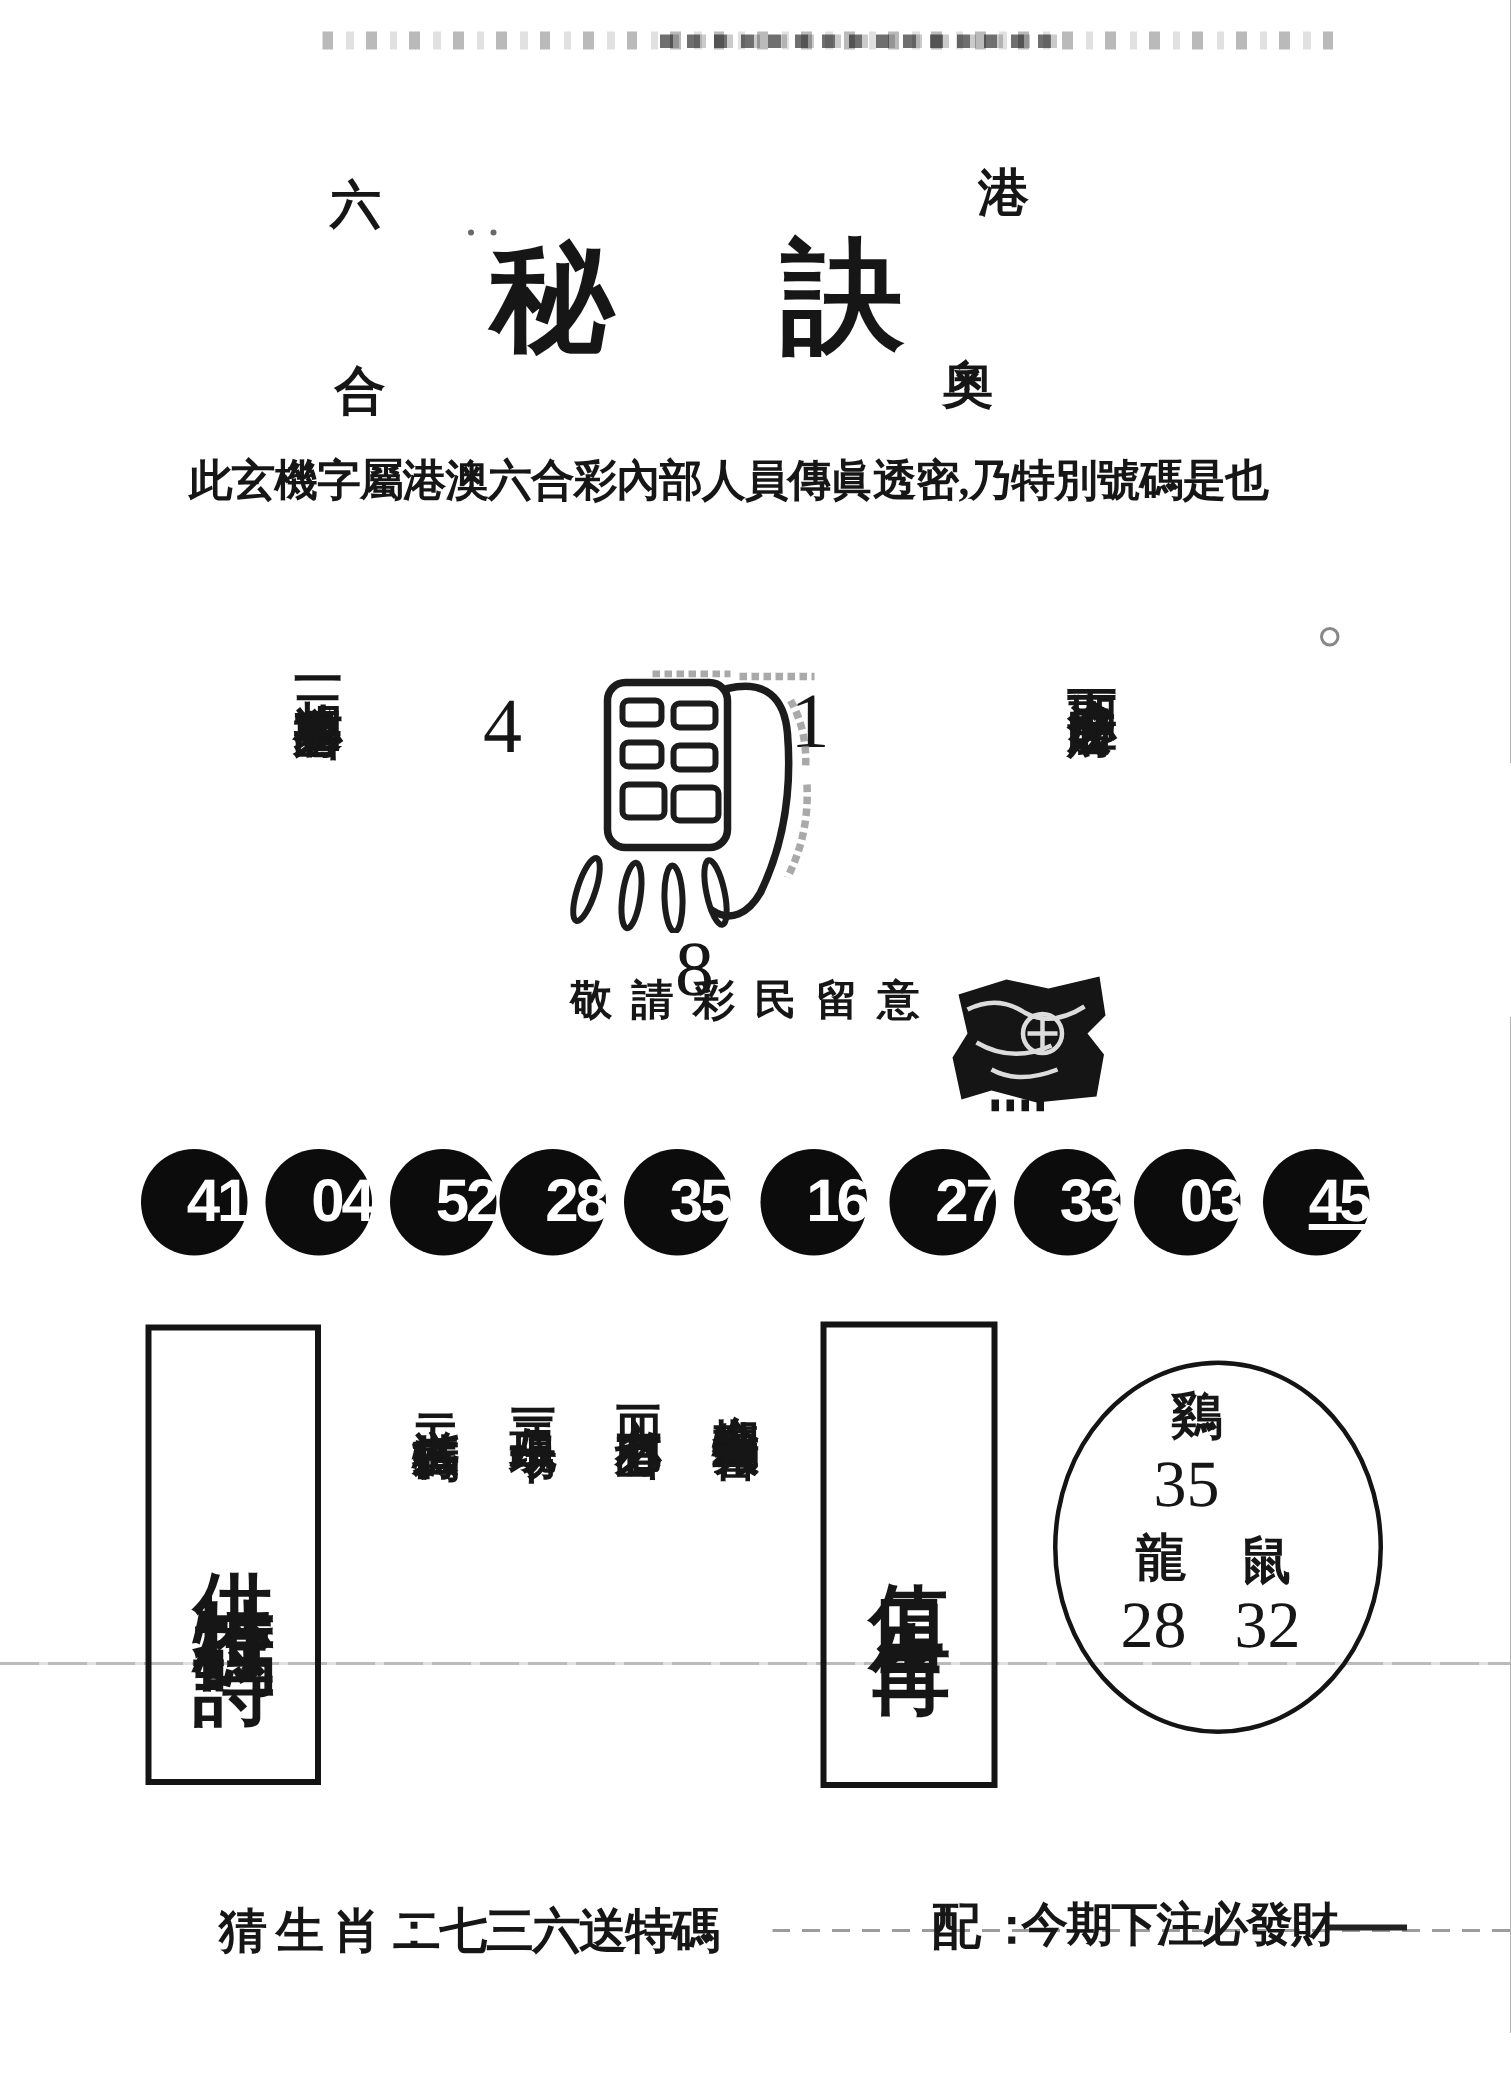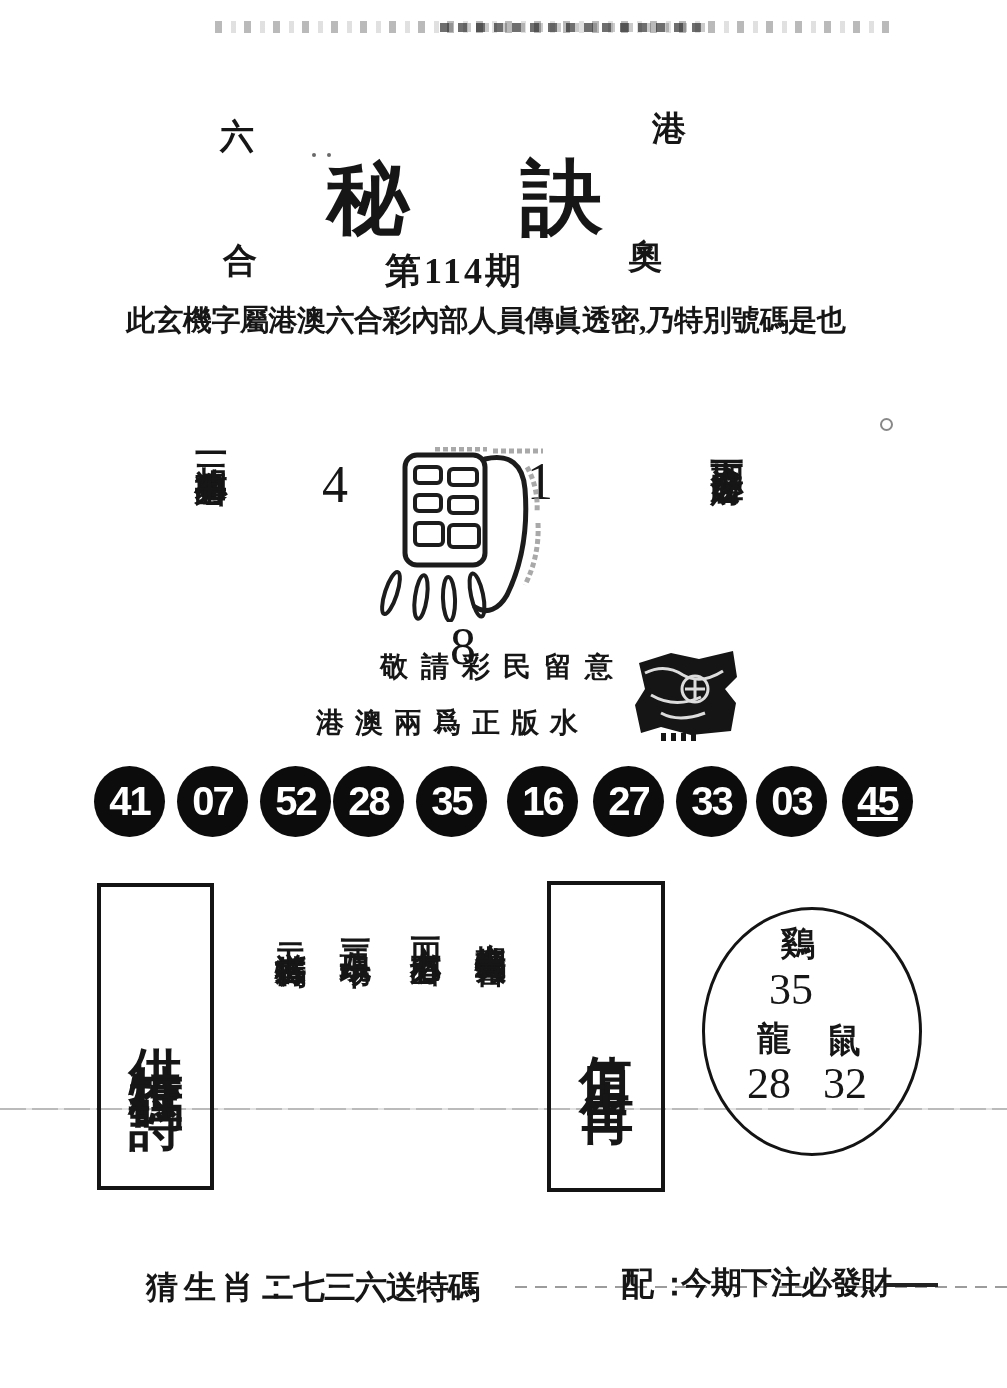--- a/index.html
+++ b/index.html
@@ -26,21 +26,21 @@
   .horse{left:375px;top:447px;}
   .stamp{left:633px;top:647px;}
   .notice{font-weight:600;}
   .n1{left:380px;top:648px;font-size:28px;letter-spacing:13px;}
   .n2{left:380px;top:677px;font-size:28px;letter-spacing:13px;}
   .n3{left:316px;top:704px;font-size:28px;letter-spacing:11px;}
   .ring{left:880px;top:418px;width:9px;height:9px;border:2px solid #555;border-radius:50%;opacity:.7;}
 
   
   .ball{top:766px;width:71px;height:71px;border-radius:50%;background:#0c0c0c;color:#fff;
-        display:flex;align-items:center;justify-content:center;
+        display:flex;align-items:center;justify-content:flex-end;
         font-family:"Liberation Sans","DejaVu Sans",sans-serif;font-weight:700;font-size:40px;letter-spacing:-2px;}
   .b0{left:94px;} .b1{left:177px;} .b2{left:260px;} .b3{left:333px;} .b4{left:416px;}
   .b5{left:507px;} .b6{left:593px;} .b7{left:676px;} .b8{left:756px;} .b9{left:842px;text-decoration:underline;}
 
   
   .noise-top{left:215px;top:21px;width:680px;height:12px;
      background:repeating-linear-gradient(90deg,rgba(40,40,40,.32) 0 7px,transparent 7px 16px,rgba(40,40,40,.14) 16px 21px,transparent 21px 29px);}
   .noise-top2{left:440px;top:23px;width:265px;height:9px;
      background:repeating-linear-gradient(90deg,rgba(15,15,15,.6) 0 9px,rgba(15,15,15,.22) 9px 13px,transparent 13px 18px);}
   .noise-dot{width:4px;height:4px;border-radius:50%;background:#444;opacity:.8;}
@@ -82,21 +82,20 @@
   <div class="abs noise-top"></div>
   <div class="abs noise-top2"></div>
   <div class="abs noise-dot d1"></div>
   <div class="abs noise-dot d2"></div>
 
   <span class="abs corner c-tl">六</span>
   <span class="abs corner c-tr">港</span>
   <span class="abs corner c-bl">合</span>
   <span class="abs corner c-br">奧</span>
   <div class="abs title nowrap">秘訣</div>
-  <div class="abs issue nowrap">第114期</div>
   <div class="abs subtitle nowrap">此玄機字屬港澳六合彩內部人員傳眞透密,乃特別號碼是也</div>
 
   <div class="abs v tip-col tip-left">一三相連必有出</div>
   <div class="abs v tip-col tip-right">下期下注必發財</div>
   <span class="abs big-num num4">4</span>
   <span class="abs big-num num1">1</span>
   <span class="abs big-num num8">8</span>
 
   <svg class="abs horse" width="185" height="175" viewBox="0 0 185 175" role="img" aria-label="馬">
     <g stroke="#8d8d8d" stroke-width="5" fill="none" stroke-dasharray="5 3" opacity=".75">
@@ -132,28 +131,27 @@
     </g>
     <g fill="#151515">
       <rect x="28" y="86" width="5" height="8"></rect>
         <rect x="38" y="86" width="5" height="8"></rect>
       <rect x="48" y="86" width="5" height="8"></rect>
         <rect x="58" y="86" width="5" height="8"></rect>
     </g>
   </svg>
 
   <div class="abs notice nowrap n1">敬請彩民留意</div>
-  <div class="abs notice nowrap n3">港澳兩爲正版水</div>
   <div class="abs ring"></div>
 
   <div class="abs ball b0">
       <span>41</span>
     </div>
   <div class="abs ball b1">
-      <span>07</span>
+      <span>04</span>
     </div>
   <div class="abs ball b2">
       <span>52</span>
     </div>
   <div class="abs ball b3">
       <span>28</span>
     </div>
   <div class="abs ball b4">
       <span>35</span>
     </div>

